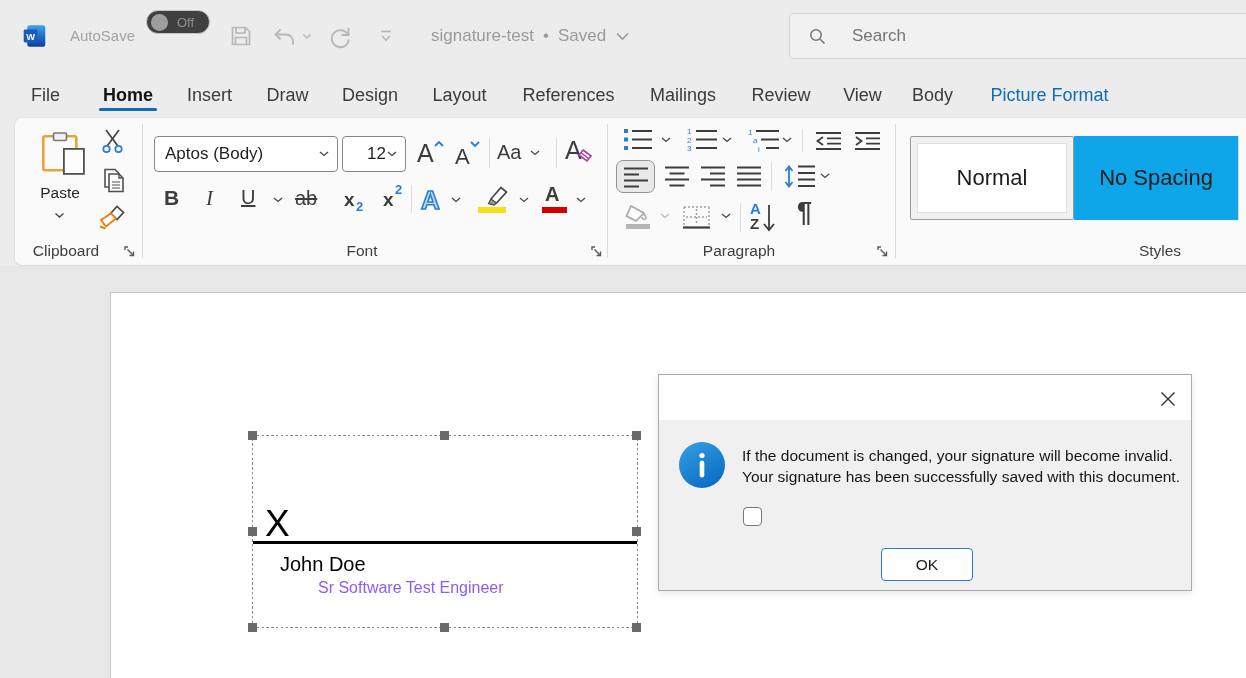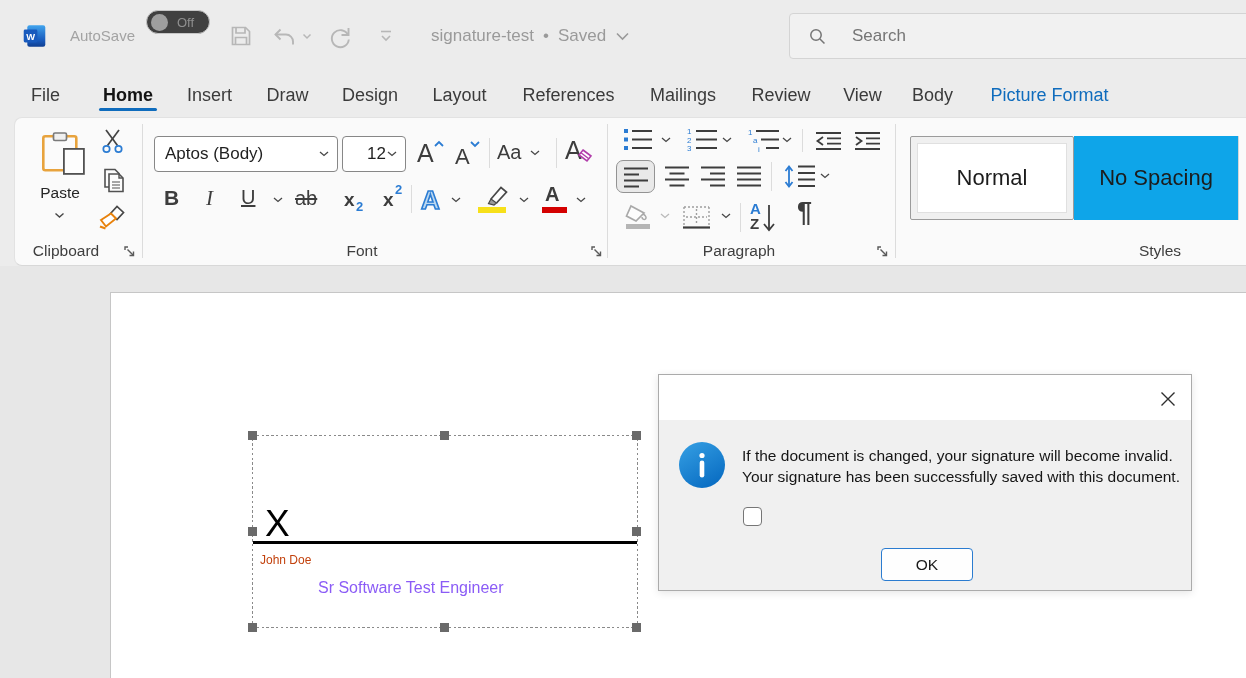--- a/index.html
+++ b/index.html
@@ -69,21 +69,21 @@
       repeating-linear-gradient(90deg,#8a8a8a 0,#8a8a8a 2.4px,transparent 2.4px,transparent 4.8px),
       repeating-linear-gradient(90deg,#8a8a8a 0,#8a8a8a 2.4px,transparent 2.4px,transparent 4.8px),
       repeating-linear-gradient(0deg,#8a8a8a 0,#8a8a8a 2.4px,transparent 2.4px,transparent 4.8px),
       repeating-linear-gradient(0deg,#8a8a8a 0,#8a8a8a 2.4px,transparent 2.4px,transparent 4.8px);
     background-position: 0 0, 0 100%, 0 0, 100% 0;
     background-size: 100% 1px, 100% 1px, 1px 100%, 1px 100%;
     background-repeat: no-repeat; }
   .handle { position:absolute; width:9px; height:9px; background:#6a6a6a; }
   #sig-x { left:265px; top:505px; font-size:37px; color:#000; line-height:1; }
   #sig-line { left:253px; top:541px; width:384px; height:3px; background:#000; }
-  #sig-name { left:260px; top:553px; font-size:12px; color:#c2410c; }
+  #sig-name { left:280px; top:553px; font-size:20px; color:#000000; }
   #sig-title { left:274px; top:579px; font-size:16px; color:#8b5cf6;margin-left:44px; }
 
   
   #dialog { left:658px; top:374px; width:534px; height:217px; background:#f0f0f0; border:1px solid #ababab; box-shadow:0 2px 8px rgba(0,0,0,0.10); }
   #dialog-header { left:0; top:0; width:100%; height:45px; background:#fff; }
   #dialog-close { left:501px; top:16px; width:16px; height:16px; color:#2f2f2f; cursor:default; }
   #info-icon { left:19px; top:66px; width:48px; height:48px; }
   #dialog-msg { left:83px; top:71px; font-size:15.5px; color:#161616; line-height:20.5px; white-space:nowrap; }
   #dialog-checkbox { left:84px; top:132px; width:19px; height:19px; border:1.5px solid #767676; border-radius:4px; background:#fff; }
   #dialog-checkbox-label { left:108px; top:133px; font-size:15.5px; color:#161616; }

